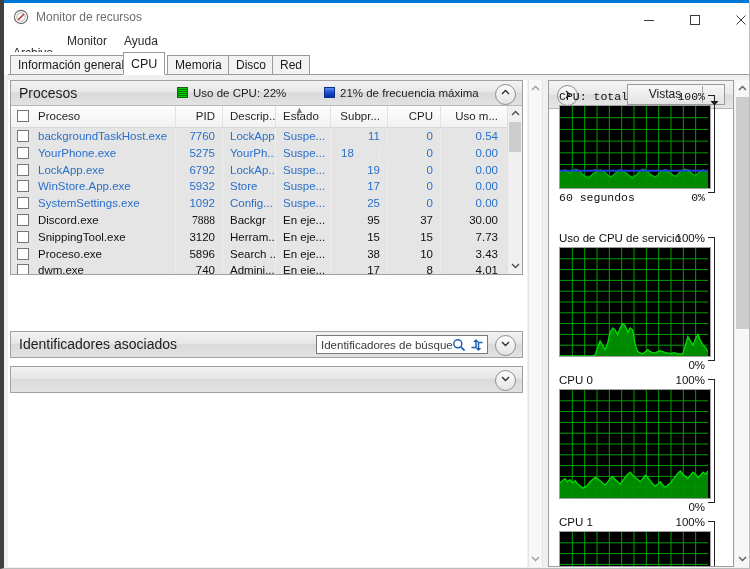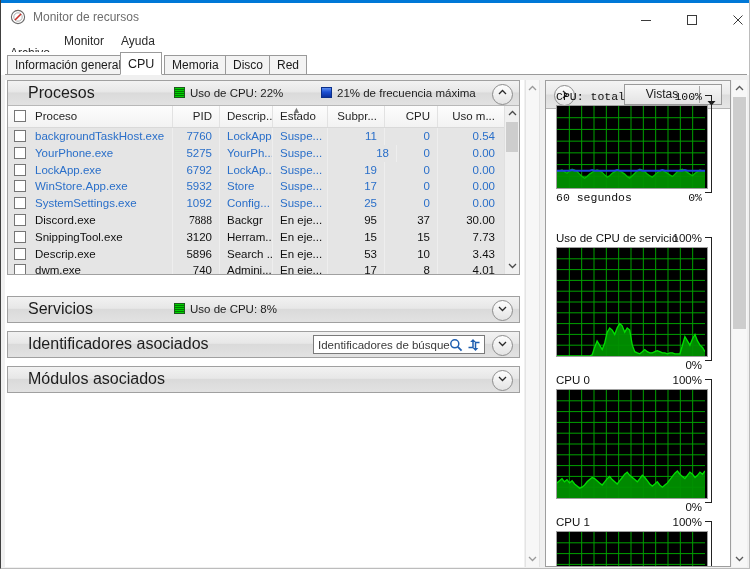--- a/index.html
+++ b/index.html
@@ -11,21 +11,21 @@
     font-family: "Liberation Sans", sans-serif;
     background: #ffffff;
   }
   #app {
     position: relative;
     width: 750px;
     height: 569px;
     background: #f0f0f0;
     overflow: hidden;
     box-sizing: border-box;
-    border-left: 1px solid #404040;
+    border-left: 4px solid #404040;
     border-right: 1px solid #bcbcbc;
     border-bottom: 1px solid #bcbcbc;
   }
 
   
   #titlebar {
     position: absolute;
     left: 0; top: 0;
     width: 750px; height: 30px;
     background: #ffffff;
@@ -134,22 +134,22 @@
   }
   .sec-header {
     position: relative;
     height: 25px;
     box-sizing: border-box;
     background: linear-gradient(to bottom, #f2f2f2 0%, #e7e7e7 45%, #dadada 50%, #e2e2e2 100%);
     border-bottom: 1px solid #b8b8b8;
   }
   .sec-title {
     position: absolute;
-    left: 20px; top: 4px;
-    font-size: 16px;
+    left: 8px; top: 4px;
+    font-size: 14px;
     color: #1d1d1d;
     line-height: 16px;
     white-space: nowrap;
   }
   .sec-legend {
     position: absolute;
     top: 5px;
     font-size: 11.5px;
     color: #1d1d1d;
     line-height: 15px;
@@ -522,21 +522,21 @@
               <div class="cell num" style="left: 320px; width: 57px;">11</div>
               <div class="cell num" style="left: 377px; width: 53px;">0</div>
               <div class="cell num" style="left: 430px; width: 64px; border-right: none;">0.54</div>
             </div>
             <div class="prow suspended" style="top: 38.8px;">
               <div class="cbox"></div>
               <div class="cell txt" style="left: 20px; width: 145px;">YourPhone.exe</div>
               <div class="cell num" style="left: 165px; width: 47px;">5275</div>
               <div class="cell txt" style="left: 212px; width: 53px;">YourPh...</div>
               <div class="cell txt" style="left: 265px; width: 55px;">Suspe...</div>
-              <div class="cell num" style="left: 332px; width: 57px;">18</div>
+              <div class="cell num" style="left: 312px; width: 57px; text-align: center;">18</div>
               <div class="cell num" style="left: 377px; width: 53px;">0</div>
               <div class="cell num" style="left: 430px; width: 64px; border-right: none;">0.00</div>
             </div>
             <div class="prow suspended" style="top: 55.6px;">
               <div class="cbox"></div>
               <div class="cell txt" style="left: 20px; width: 145px;">LockApp.exe</div>
               <div class="cell num" style="left: 165px; width: 47px;">6792</div>
               <div class="cell txt" style="left: 212px; width: 53px;">LockAp...</div>
               <div class="cell txt" style="left: 265px; width: 55px;">Suspe...</div>
               <div class="cell num" style="left: 320px; width: 57px;">19</div>
@@ -578,25 +578,25 @@
               <div class="cell txt" style="left: 20px; width: 145px;">SnippingTool.exe</div>
               <div class="cell num" style="left: 165px; width: 47px;">3120</div>
               <div class="cell txt" style="left: 212px; width: 53px;">Herram...</div>
               <div class="cell txt" style="left: 265px; width: 55px;">En eje...</div>
               <div class="cell num" style="left: 320px; width: 57px;">15</div>
               <div class="cell num" style="left: 377px; width: 53px;">15</div>
               <div class="cell num" style="left: 430px; width: 64px; border-right: none;">7.73</div>
             </div>
             <div class="prow running" style="top: 139.6px;">
               <div class="cbox"></div>
-              <div class="cell txt" style="left: 20px; width: 145px;">Descrip.exe</div>
+              <div class="cell txt" style="left: 20px; width: 145px;">Proceso.exe</div>
               <div class="cell num" style="left: 165px; width: 47px;">5896</div>
               <div class="cell txt" style="left: 212px; width: 53px;">Search ...</div>
               <div class="cell txt" style="left: 265px; width: 55px;">En eje...</div>
-              <div class="cell num" style="left: 320px; width: 57px;">53</div>
+              <div class="cell num" style="left: 320px; width: 57px;">38</div>
               <div class="cell num" style="left: 377px; width: 53px;">10</div>
               <div class="cell num" style="left: 430px; width: 64px; border-right: none;">3.43</div>
             </div>
             <div class="prow running" style="top: 156.4px;">
               <div class="cbox"></div>
               <div class="cell txt" style="left: 20px; width: 145px;">dwm.exe</div>
               <div class="cell num" style="left: 165px; width: 47px;">740</div>
               <div class="cell txt" style="left: 212px; width: 53px;">Admini...</div>
               <div class="cell txt" style="left: 265px; width: 55px;">En eje...</div>
               <div class="cell num" style="left: 320px; width: 57px;">17</div>
@@ -614,33 +614,20 @@
           <div class="thumb" style="top:16px; height:30px;"></div>
           <div class="arrow down">
             <svg width="9" height="6" viewBox="0 0 9 6">
                 <polyline points="1,1 4.5,4.5 8,1" fill="none" stroke="#4a4a4a" stroke-width="1.3"></polyline>
               </svg>
           </div>
         </div>
       </div>
     </div>
 
-    <div class="section" id="sec-servicios" style="top:216px; height:27px;">
-      <div class="sec-header" style="height:25px; border-bottom:none;">
-        <span class="sec-title">Servicios</span>
-        <span class="sec-legend" style="left:166px;">
-          <span class="swatch green"></span><span>Uso de CPU: 8%</span>
-        </span>
-        <div class="chev">
-          <svg width="9" height="7" viewBox="0 0 9 7">
-              <polyline points="1,2 4.5,5.5 8,2" fill="none" stroke="#2a2a2a" stroke-width="1.3"></polyline>
-            </svg>
-        </div>
-      </div>
-    </div>
 
     <div class="section" id="sec-ident" style="top:251px; height:27px;">
       <div class="sec-header" style="height:25px; border-bottom:none;">
         <span class="sec-title">Identificadores asociados</span>
         <div id="idsearch">
           <span id="idsearch-text">Identificadores de búsque</span>
           <span id="idsearch-mag">
             <svg width="14" height="14" viewBox="0 0 14 14">
               <circle cx="5.8" cy="5.8" r="4" fill="none" stroke="#1f5fb0" stroke-width="1.5"></circle>
               <line x1="8.8" y1="8.8" x2="12.6" y2="12.6" stroke="#1f5fb0" stroke-width="1.8"></line>
@@ -658,21 +645,20 @@
         <div class="chev">
           <svg width="9" height="7" viewBox="0 0 9 7">
               <polyline points="1,2 4.5,5.5 8,2" fill="none" stroke="#2a2a2a" stroke-width="1.3"></polyline>
             </svg>
         </div>
       </div>
     </div>
 
     <div class="section" id="sec-mod" style="top:286px; height:27px;">
       <div class="sec-header" style="height:25px; border-bottom:none;">
-        <span class="sec-title">Módulos asociados</span>
         <div class="chev">
           <svg width="9" height="7" viewBox="0 0 9 7">
               <polyline points="1,2 4.5,5.5 8,2" fill="none" stroke="#2a2a2a" stroke-width="1.3"></polyline>
             </svg>
         </div>
       </div>
     </div>
 
   </div>
 

